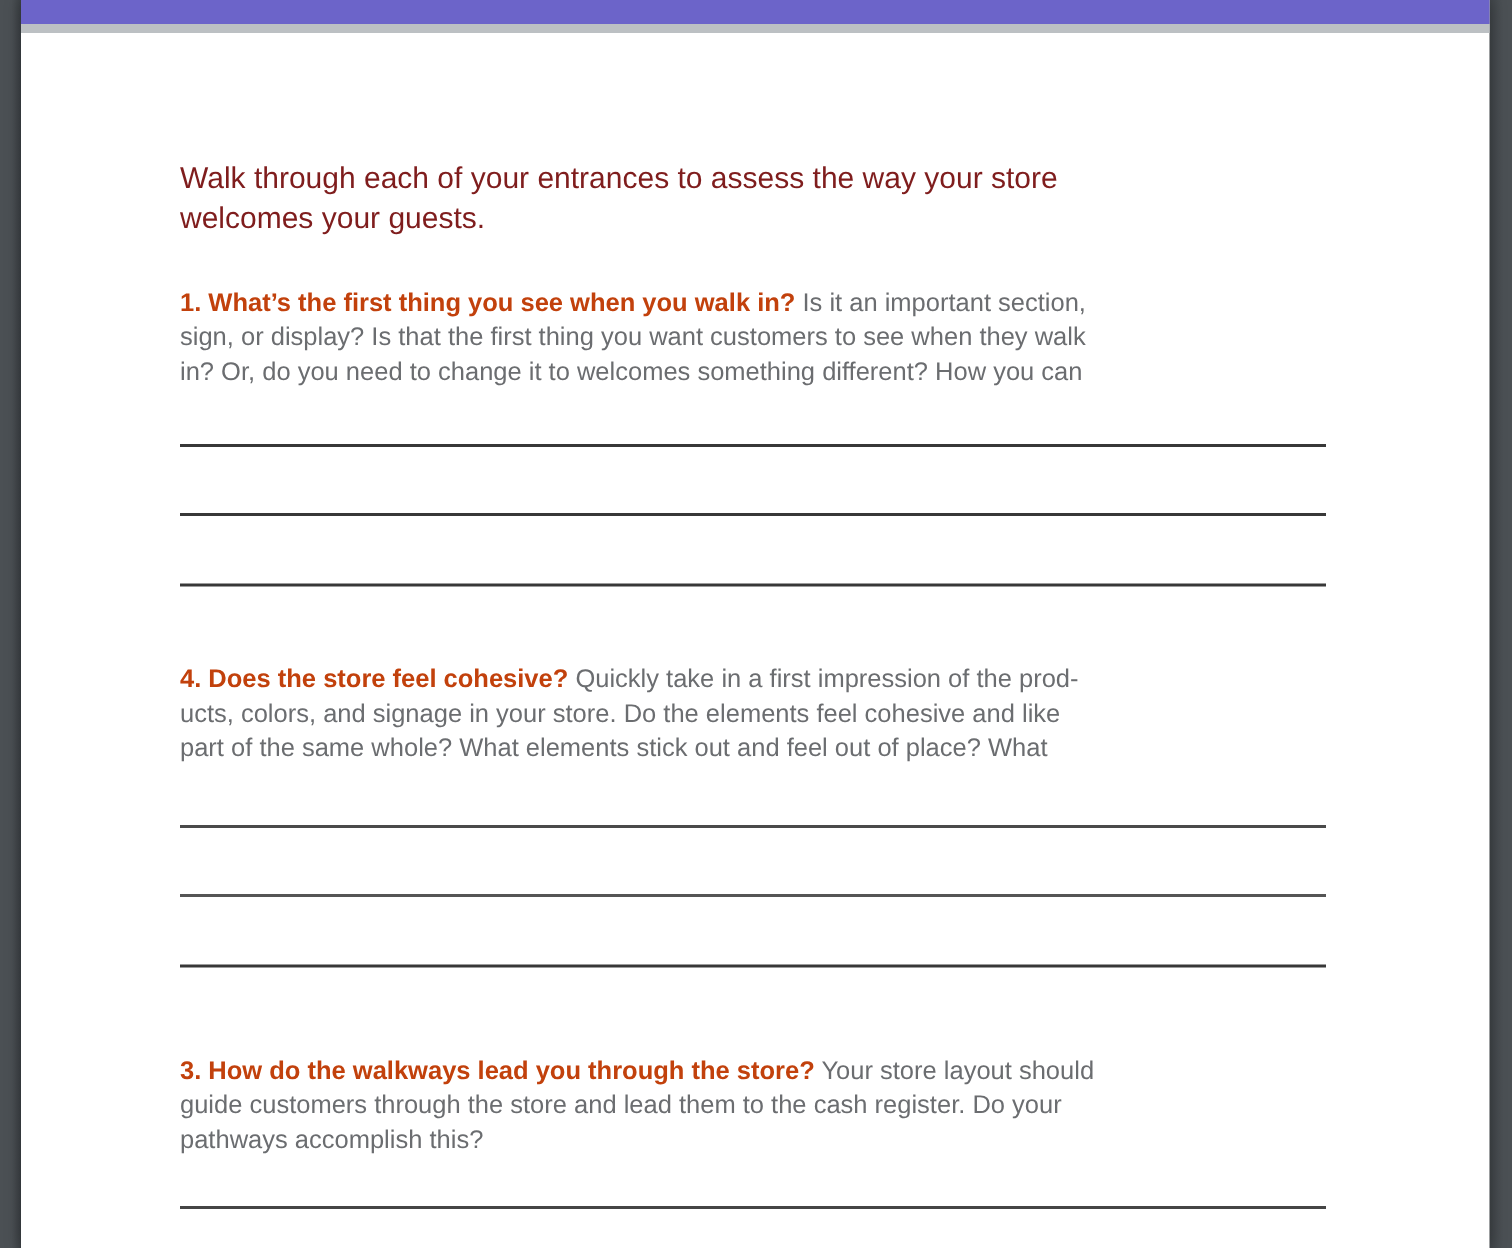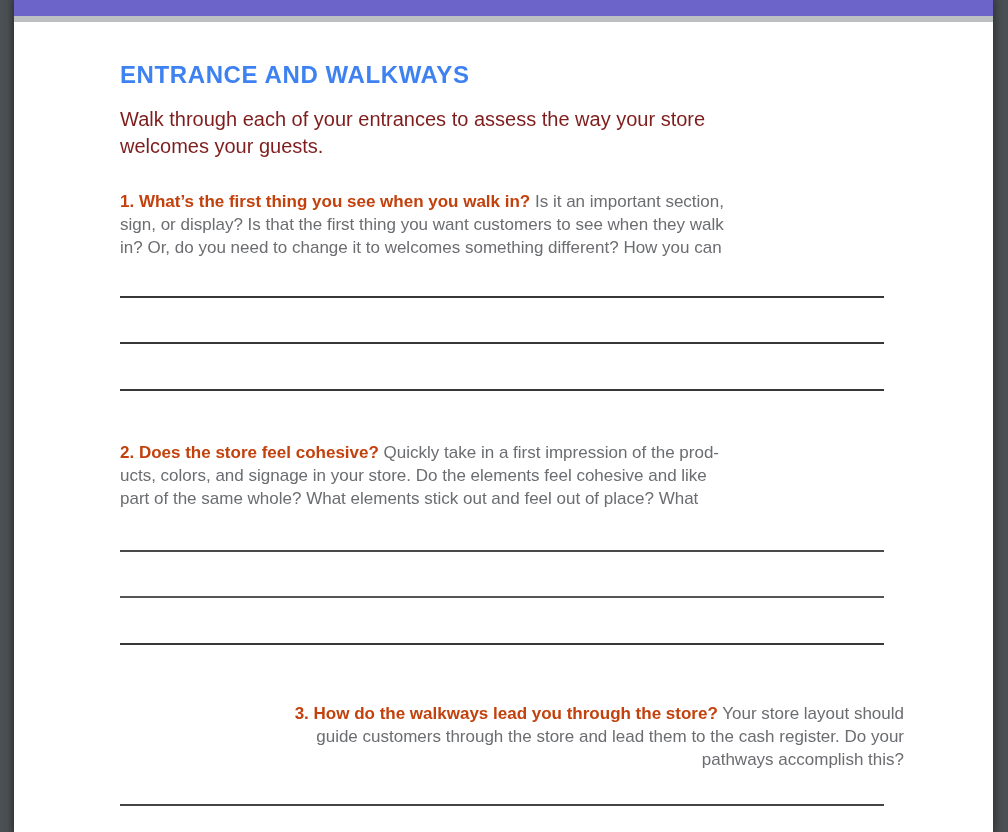--- a/index.html
+++ b/index.html
@@ -57,21 +57,21 @@
     font-size: 17px; line-height: 23px;
     color: #6B6D70;
     white-space: pre-line;
   }
   .question .lead {
     font-weight: 700;
     color: #c2410c;
   }
   .q1 { top: 190px; }
   .q2 { top: 441px; }
-  .q3 { top: 702px; text-align: right; }
+  .q3 { top: 702px; }
   .answer-line {
     position: absolute; left: 106px;
     width: 764px; height: 0;
     border-top: 2px solid #383838;
   }
   .r1a { top: 296px; }
   .r1b { top: 342px; }
   .r1c { top: 389px; }
   .r2a { top: 550px; border-top-color: #4a4a4a; }
   .r2b { top: 596px; border-top-color: #555555; }
@@ -81,33 +81,32 @@
 </head>
 <body>
 
 <div class="viewer-strip left"></div>
 <div class="viewer-strip right"></div>
 
 <div class="page">
   <div class="accent-band" style="background: rgb(108, 100, 201);"></div>
   <div class="band-shadow" style="background: rgb(188, 192, 195);"></div>
 
-  <div class="page-title" style="color: rgb(62, 130, 241);">ENTRANCE AND WALKWAYS</div>
 
   <div class="intro">Walk through each of your entrances to assess the way your store
 welcomes your guests.</div>
 
   <div class="question q1"><span class="lead">1. What’s the first thing you see when you walk in?</span><span> Is it an important section,
 sign, or display? Is that the first thing you want customers to see when they walk
 in? Or, do you need to change it to welcomes something different? How you can</span></div>
   <div class="answer-line r1a"></div>
   <div class="answer-line r1b"></div>
   <div class="answer-line r1c"></div>
 
-  <div class="question q2"><span class="lead">2. Does the store feel cohesive?</span><span> Quickly take in a first impression of the prod-
+  <div class="question q2"><span class="lead">4. Does the store feel cohesive?</span><span> Quickly take in a first impression of the prod-
 ucts, colors, and signage in your store. Do the elements feel cohesive and like
 part of the same whole? What elements stick out and feel out of place? What</span></div>
   <div class="answer-line r2a"></div>
   <div class="answer-line r2b"></div>
   <div class="answer-line r2c"></div>
 
   <div class="question q3"><span class="lead">3. How do the walkways lead you through the store?</span><span> Your store layout should
 guide customers through the store and lead them to the cash register. Do your
 pathways accomplish this?</span></div>
   <div class="answer-line r3a"></div>

